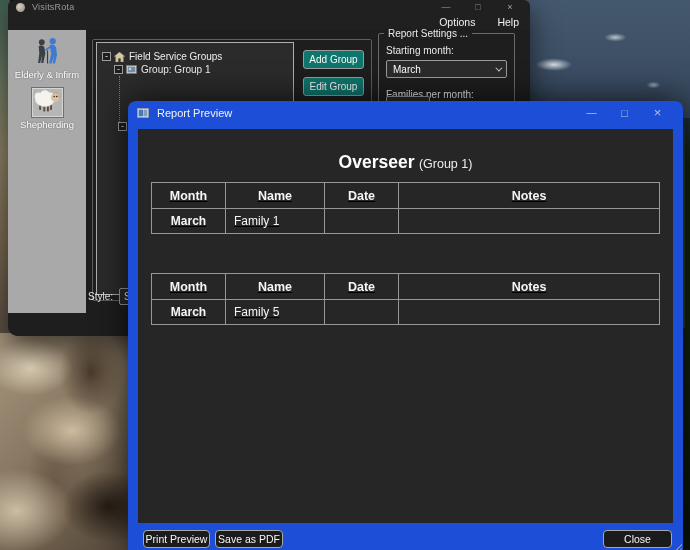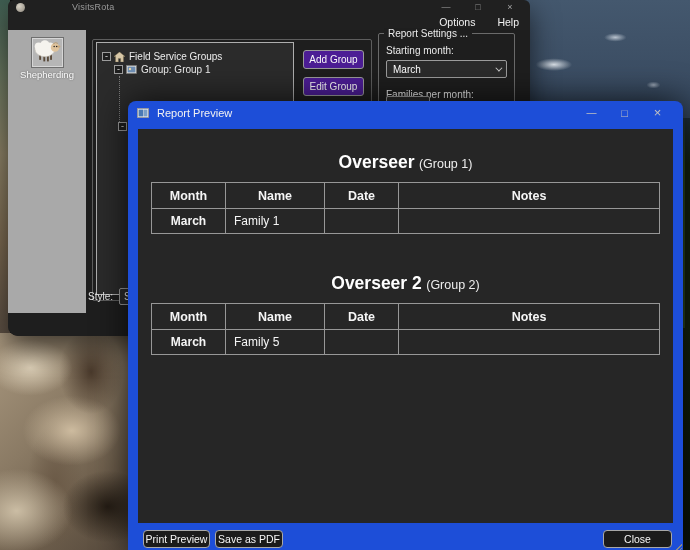--- a/index.html
+++ b/index.html
@@ -29,21 +29,21 @@
       radial-gradient(46px 60px at 66% 18%, #4a3a2c 0%, transparent 70%),
       radial-gradient(70px 50px at 52% 45%, #cdbb9f 0%, transparent 70%),
       radial-gradient(60px 48px at 78% 80%, #241c14 0%, transparent 75%),
       radial-gradient(80px 60px at 12% 82%, #cbbda4 0%, transparent 70%),
       radial-gradient(40px 90px at 40% 70%, #6b5a47 0%, transparent 70%),
       linear-gradient(135deg,#a8977e 0%,#8a7a64 40%,#6b5c4a 72%,#52463a 100%);}
 
   
   .win { position:absolute; left:8px; top:0; width:522px; height:336px; background:#202020;
          border-radius:6px 6px 10px 10px; box-shadow:0 10px 28px rgba(0,0,0,.6); }
-  .win-titlebar { height:14px; display:flex; align-items:center; padding:0 4px 0 8px;gap:40px; }
+  .win-titlebar { height:14px; display:flex; align-items:center; padding:0 4px 0 8px; }
   .win-appicon { width:9px; height:9px; border-radius:50%;
                  background:radial-gradient(circle at 35% 35%, #d8d2c6, #8d877c); }
   .win-title { font-size:9px; color:#9a9a9a; margin-left:7px; letter-spacing:.2px; }
   .win-controls { margin-left:auto; display:flex; }
   .win-ctl { width:32px; text-align:center; color:#8f8f8f; font-size:9px; line-height:14px; }
   .win-ctl.close { color:#a5a5a5; }
   .win-menubar { height:16px; display:flex; align-items:center; padding-left:6px;justify-content:flex-end; }
   .menu-item { padding:1px 11px; font-size:10.5px; color:#f2f2f2; }
   .win-body { position:absolute; left:0; top:30px; right:0; bottom:0; background:#1e1e1e;
               border-radius:0 0 10px 10px; }
@@ -61,21 +61,21 @@
   .treepanel { position:absolute; left:10px; top:12px; width:198px; height:253px;
                background:#2b2b2b; border:1px solid #aeaeae; overflow:hidden; }
   .tree-row { display:flex; align-items:center; height:13px; font-size:10px; color:#ececec;
               white-space:nowrap; }
   .expander { flex:0 0 auto; width:9px; height:9px; border:1px solid #9c9c9c; background:#1f1f1f;
               color:#e0e0e0; font-size:9px; line-height:7px; text-align:center; margin-right:3px; }
   .tree-ico { flex:0 0 auto; margin-right:4px; display:inline-flex; }
   .tree-vline { position:absolute; left:22px; top:33px; height:46px; border-left:1px dotted #7c7c7c; }
   .expander.lone { position:absolute; left:21px; top:79px; margin:0; }
 
-  .btn { border:1px solid #9a9a9a; border-radius:3px; background:#4c1d95; color:#fafafa;
+  .btn { border:1px solid #9a9a9a; border-radius:3px; background:#0f766e; color:#fafafa;
          font-size:10px; text-align:center; font-family:"Liberation Sans",sans-serif; }
   .btn-addgroup { position:absolute; left:217px; top:20px; width:61px; height:19px; line-height:17px; }
   .btn-editgroup { position:absolute; left:217px; top:47px; width:61px; height:19px; line-height:17px; }
 
   .groupbox-right { position:absolute; left:292px; top:3px; width:137px; height:268px;
                     border:1px solid #6a6a6a; border-radius:2px; }
   .gb-legend { position:absolute; left:5px; top:-6px; background:#1e1e1e; padding:0 4px;
                font-size:10px; color:#eaeaea; }
   .rs-label { font-size:10px; color:#eaeaea; margin:11px 7px 4px; }
   .rs-select { margin:0 7px; height:18px; background:#2b2b2b; border:1px solid #9c9c9c;
@@ -100,21 +100,21 @@
   .dlg-ctl { width:33px; text-align:center; color:#c2c2c2; font-size:10px; line-height:24px; }
   .dlg-ctl.max { font-size:11px; }
   .dlg-ctl.close { font-size:13px; }
   .dlg-panel { position:absolute; left:10px; top:28px; width:535px; height:394px; background:#262626; }
 
   .section-heading { text-align:center; color:#fff; }
   .section:first-child .section-heading { padding-top:23px; }
   .section + .section { margin-top:39px; }
   .h-main { font-size:17.5px; font-weight:bold; }
   .h-sub  { font-size:12.5px; font-weight:normal; color:#ededed; }
-  table.report { border-collapse:collapse; margin:9px auto 0; width:509px; table-layout:fixed; }
+  table.report { border-collapse:collapse; margin:9px auto 0; width:509px; table-layout:fixed;text-decoration:underline; }
   table.report th, table.report td { border:1px solid #979797; color:#f5f5f5; }
   table.report th { height:26px; font-size:12.5px; font-weight:bold; text-align:center; }
   table.report td { height:25px; font-size:12px; }
   td.c-month { font-weight:bold; text-align:center; }
   td.c-name { padding-left:8px; text-align:left; }
 
   .dlg-btnrow { position:absolute; left:15px; right:11px; top:429px; height:18px; display:flex; }
   .dlg-btn { height:18px; border:1px solid #a8a8a8; border-radius:4px; background:#1b1b1b;
              color:#f5f5f5; font-size:10.5px; line-height:16px; text-align:center; }
   .b-print { width:67px; }
@@ -145,20 +145,33 @@
       </span>
     </div>
     <div class="win-menubar">
       <span class="menu-item">Options</span>
       <span class="menu-item">Help</span>
     </div>
 
     <div class="win-body">
 
       <div class="sidebar">
+        <div class="side-item">
+          <span>
+            <svg width="32" height="27" viewBox="0 0 30 26">
+              <circle cx="10" cy="5" r="2.8" fill="#3a3f46"></circle>
+              <path d="M7 9 q3 -2.2 5.4 .6 l1 6.4 -2 9 h-2 l1 -8 -2 8 h-2 l1.2 -9 z" fill="#3a3f46"></path>
+              <line x1="15.5" y1="13" x2="15.5" y2="25.5" stroke="#3a3f46" stroke-width="1.1"></line>
+              <circle cx="20.5" cy="4" r="3" fill="#3f7ad0"></circle>
+              <path d="M17.5 8 q4 -2.2 6.2 1.8 l1 7.2 -2 8.5 h-2.3 l1.5 -7 -2.6 7 h-2.2 l2 -9.5 z" fill="#3f7ad0"></path>
+              <path d="M18 9.5 l-4.5 3.2" stroke="#3f7ad0" stroke-width="1.7"></path>
+            </svg>
+          </span>
+          <div class="side-label">Elderly &amp; Infirm</div>
+        </div>
         <div class="side-item">
           <span class="sheep-box">
             <svg width="27" height="23" viewBox="0 0 26 22">
               <rect x="5" y="14" width="1.8" height="6" fill="#5a4a3a"></rect>
               <rect x="9" y="15.5" width="1.8" height="6" fill="#5a4a3a"></rect>
               <rect x="12.5" y="15.5" width="1.8" height="6" fill="#5a4a3a"></rect>
               <rect x="15.5" y="14" width="1.8" height="6" fill="#5a4a3a"></rect>
               <ellipse cx="10.5" cy="10" rx="9.5" ry="7" fill="#f5f3ee" stroke="#c9c5bb" stroke-width="0.6"></ellipse>
               <circle cx="4.5" cy="7" r="3.8" fill="#f5f3ee"></circle>
               <circle cx="10.5" cy="5.5" r="4.4" fill="#f5f3ee"></circle>
@@ -267,25 +280,20 @@
             <td class="c-month">March</td>
             <td class="c-name">Family 1</td>
             <td></td>
             <td></td>
           </tr>
         </tbody>
           </table>
       </div>
 
       <div class="section">
-        <div class="section-heading">
-          <span class="h-main">Overseer 2</span>
-          <span class="h-sub"> </span>
-          <span class="h-sub">(Group 2)</span>
-        </div>
         <table class="report">
           <colgroup>
               <col style="width:74px">
               <col style="width:99px">
               <col style="width:74px">
               <col>
             </colgroup>
           <tbody>
               <tr>
             <th>Month</th>

